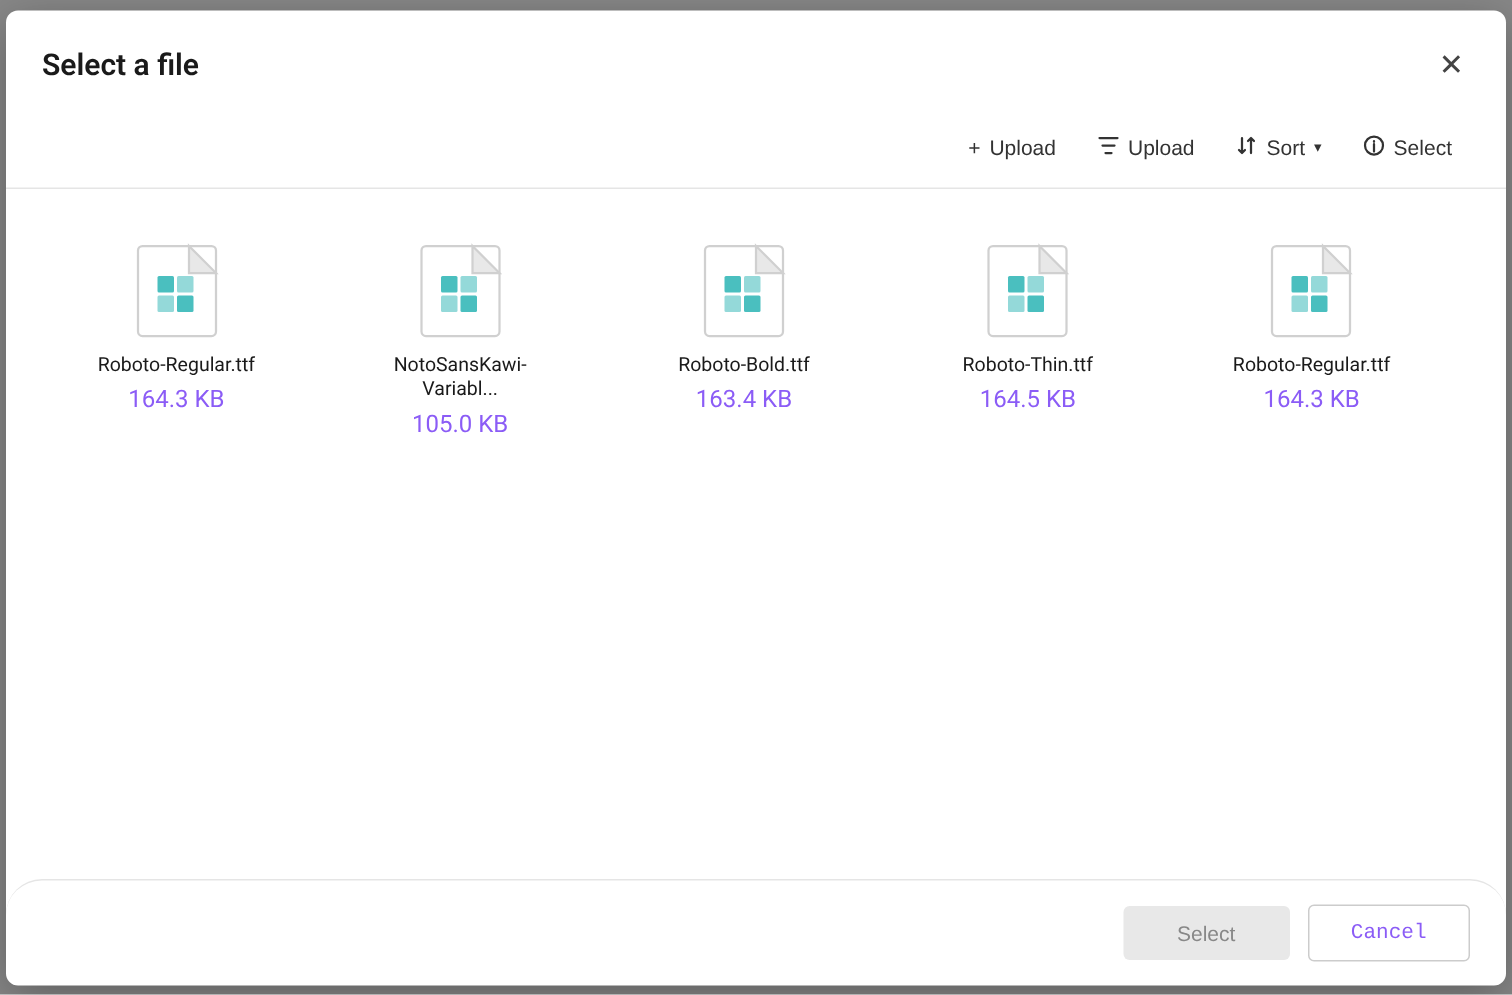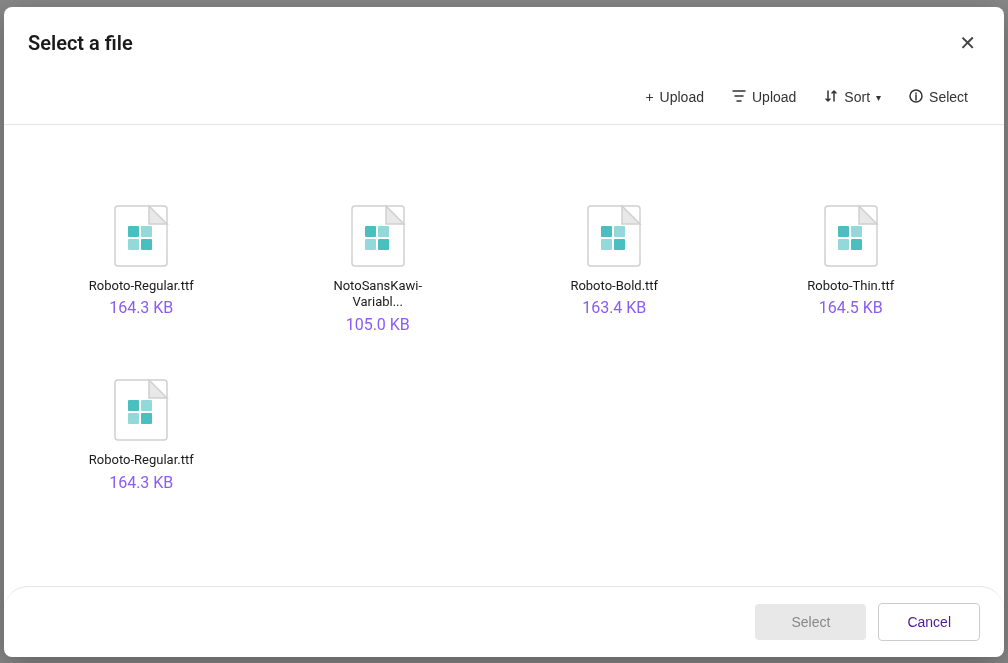--- a/index.html
+++ b/index.html
@@ -90,26 +90,25 @@
     }
 
     .sort-chevron {
       font-size: 10px;
     }
 
     .file-grid {
       flex: 1;
       padding: 24px 40px 16px 24px;
       display: grid;
-      grid-template-columns: repeat(4, 1fr);
+      grid-template-columns: repeat(5, 1fr);
       grid-template-rows: auto auto;
       gap: 20px 10px;
       overflow-y: auto;
       align-content: start;
-      margin-top: 43px;
     }
 
     .file-item {
       display: flex;
       flex-direction: column;
       align-items: center;
       padding: 12px 8px;
       border-radius: 6px;
       cursor: pointer;
       text-align: center;
@@ -161,21 +160,22 @@
       cursor: not-allowed;
     }
 
     .btn-cancel {
       background: none;
       border: 1px solid #ccc;
       padding: 10px 28px;
       border-radius: 4px;
       font-size: 14px;
       cursor: pointer;
-      color: #4c1d95;
+      color: #8b5cf6;
+      font-family: Liberation Mono, monospace;
     }
   </style>
 </head>
 <body>
 
 <div class="dialog-overlay">
   <div class="dialog">
 
     <div class="dialog-header">
       <span class="dialog-title">Select a file</span>

